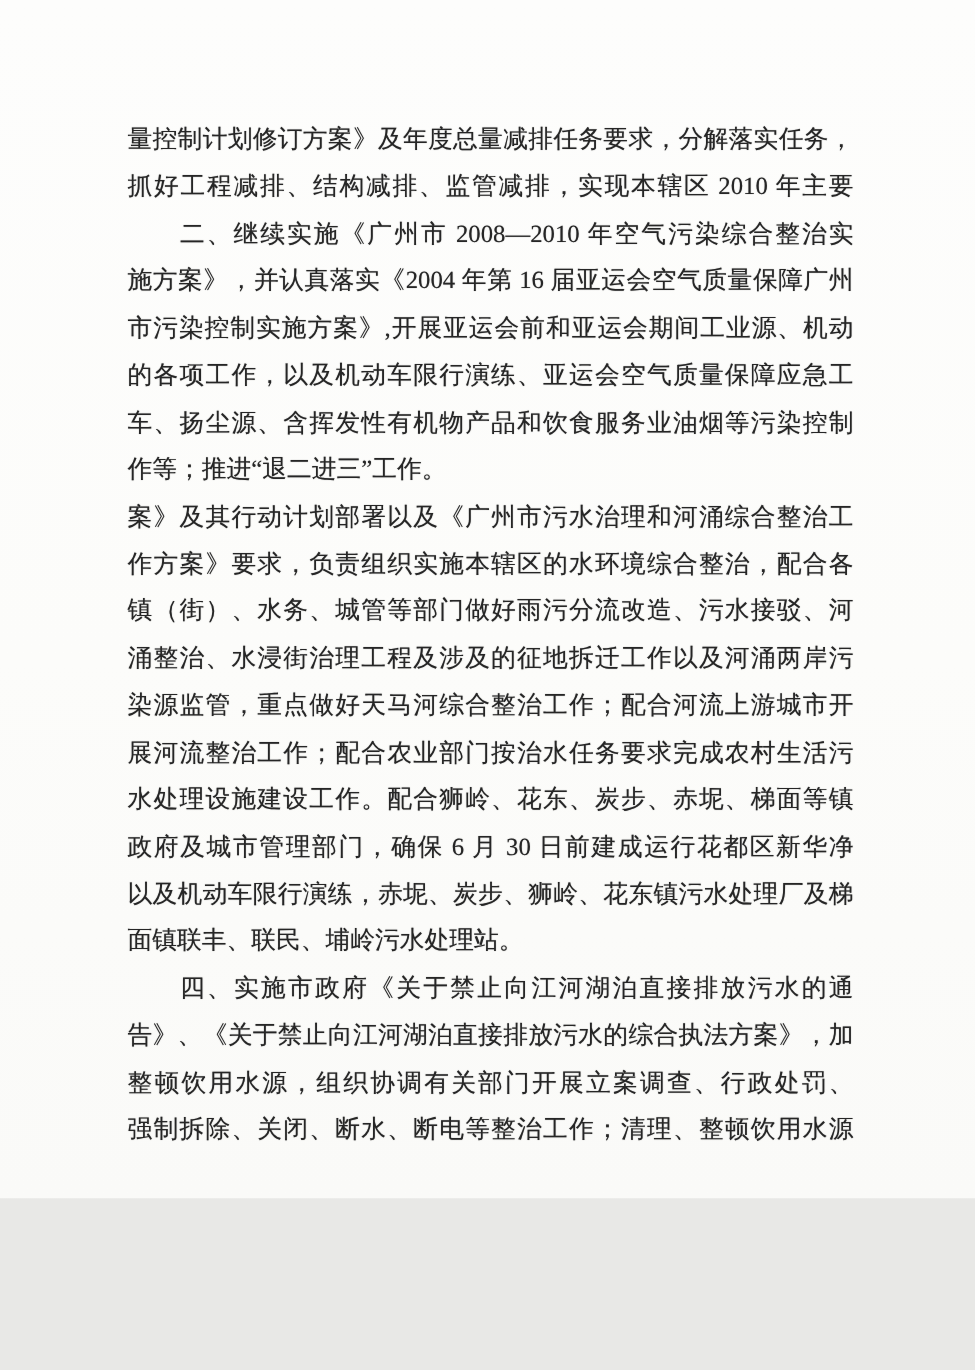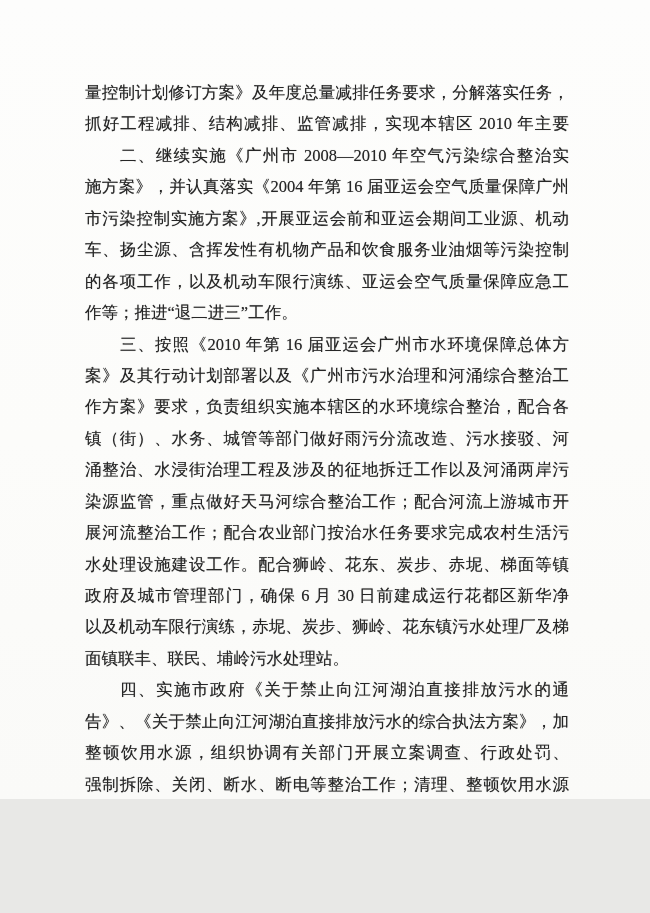--- a/index.html
+++ b/index.html
@@ -64,24 +64,23 @@
 </head>
 <body>
 
 <div class="page">
   <div class="textblock">
     <div class="ln">量控制计划修订方案》及年度总量减排任务要求，分解落实任务，</div>
     <div class="ln">抓好工程减排、结构减排、监管减排，实现本辖区 2010 年主要</div>
     <div class="ln ind">二、继续实施《广州市 2008—2010 年空气污染综合整治实</div>
     <div class="ln">施方案》，并认真落实《2004 年第 16 届亚运会空气质量保障广州</div>
     <div class="ln">市污染控制实施方案》,开展亚运会前和亚运会期间工业源、机动</div>
+    <div class="ln">的各项工作，以及机动车限行演练、亚运会空气质量保障应急工</div>
     <div class="ln">车、扬尘源、含挥发性有机物产品和饮食服务业油烟等污染控制</div>
-    <div class="ln">的各项工作，以及机动车限行演练、亚运会空气质量保障应急工</div>
     <div class="ln end">作等；推进“退二进三”工作。</div>
-    <div class="ln ind">三、按照《2010 年第 16 届亚运会广州市水环境保障总体方</div>
     <div class="ln">案》及其行动计划部署以及《广州市污水治理和河涌综合整治工</div>
     <div class="ln">作方案》要求，负责组织实施本辖区的水环境综合整治，配合各</div>
     <div class="ln">镇（街）、水务、城管等部门做好雨污分流改造、污水接驳、河</div>
     <div class="ln">涌整治、水浸街治理工程及涉及的征地拆迁工作以及河涌两岸污</div>
     <div class="ln">染源监管，重点做好天马河综合整治工作；配合河流上游城市开</div>
     <div class="ln">展河流整治工作；配合农业部门按治水任务要求完成农村生活污</div>
     <div class="ln">水处理设施建设工作。配合狮岭、花东、炭步、赤坭、梯面等镇</div>
     <div class="ln">政府及城市管理部门，确保 6 月 30 日前建成运行花都区新华净</div>
     <div class="ln">以及机动车限行演练，赤坭、炭步、狮岭、花东镇污水处理厂及梯</div>
     <div class="ln end">面镇联丰、联民、埔岭污水处理站。</div>

